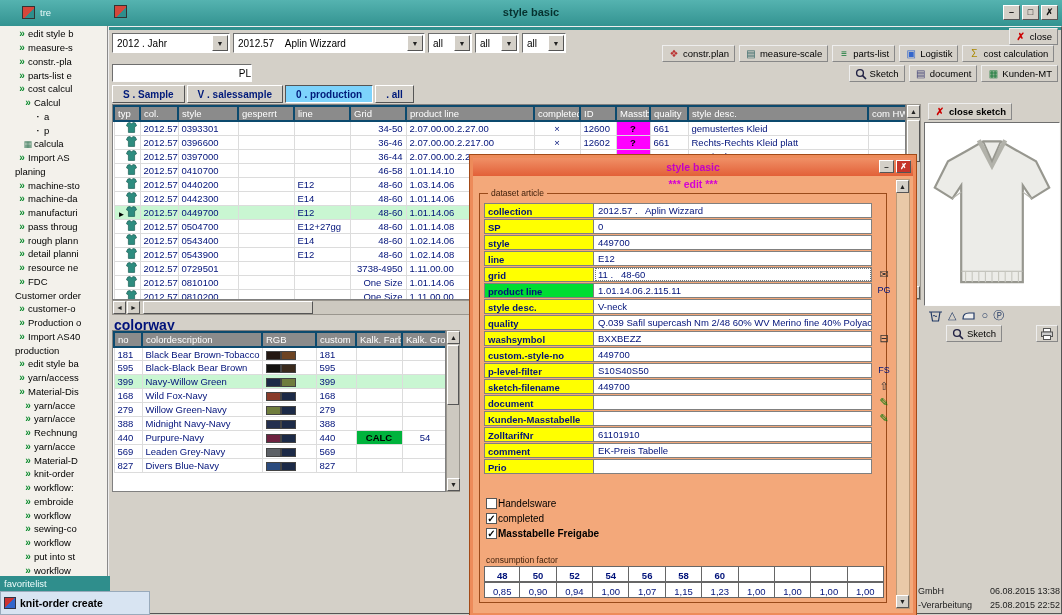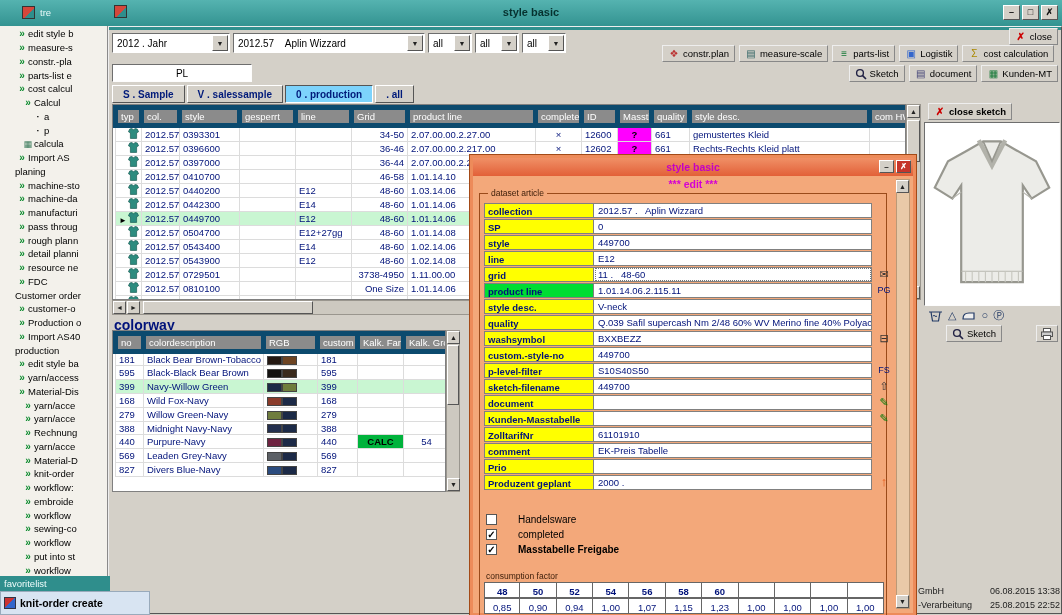--- a/index.html
+++ b/index.html
@@ -39,21 +39,21 @@
 .tic{width:12px;height:12px;flex:0 0 12px;text-align:center;font-size:10px;line-height:12px}
 .btnrow{position:absolute;display:flex;gap:4px}
 .redx{color:#c00;font-weight:bold}
 
 .tabs{position:absolute;left:112px;top:85px;display:flex;gap:2px}
 .tab{height:18px;padding:3px 10px 0;background:#D4D0C8;border:1px solid;border-color:#fff #555 #555 #fff;font-weight:bold;color:#001a7a;font-size:10px}
 .tab.active{background:#7dd3fc;border-color:#555 #fff #fff #555}
 
 .gridwrap{left:112px;top:104px;width:794px;height:196px;background:#fff;border:1px solid #808080;overflow:hidden}
 table.dgrid{border-collapse:collapse;table-layout:fixed;width:100%}
-.dgrid th{background:#8b8b8b;color:#fff;font-weight:normal;font-size:9.5px;text-align:left;padding:1px 3px;border:5px solid #0c4a6e;height:13px;overflow:hidden;white-space:nowrap}
+.dgrid th{background:#8b8b8b;color:#fff;font-weight:normal;font-size:9.5px;text-align:left;padding:1px 3px;border:2px solid #0c4a6e;height:13px;overflow:hidden;white-space:nowrap}
 .dgrid td{font-size:9.5px;color:#00127a;padding:0 3px;border:1px solid #dcdcdc;height:13.9px;overflow:hidden;white-space:nowrap;background:#fff}
 .dgrid tr.sel td{background:#C9F6D2}
 .dgrid td.magenta{background:#FF00FF;color:#000;text-align:center;font-weight:bold}
 .ta-r{text-align:right}.ta-c{text-align:center}
 .rowmark{visibility:hidden;color:#000;font-size:8px;margin-right:1px}
 .rowmark.show{visibility:visible}
 .c-typ{text-align:left}
 
 .sbtrack{position:absolute;background:#cdc9c0;border:1px solid #9a968e}
 .sbtn{position:absolute;width:13px;height:13px;background:#D4D0C8;border:1px solid;border-color:#fff #555 #555 #fff;font-size:7px;text-align:center;line-height:12px;color:#222}
@@ -75,21 +75,21 @@
 .gbox>.glabel{position:absolute;top:-6px;left:8px;background:#F3A87A;padding:0 3px;font-size:8.5px;color:#3a1c08}
 .frow{display:flex;height:15px;margin-bottom:1px;align-items:stretch}
 .flabel{width:110px;flex:0 0 110px;background:#FFFF00;border:1px solid #808080;color:#00127a;font-weight:bold;font-size:9.5px;padding:2px 3px 0;overflow:hidden;white-space:nowrap}
 .flabel.green{background:#00DD33}
 .fvalue{width:278px;flex:0 0 278px;background:#fff;border:1px solid #808080;border-left:none;color:#00127a;font-size:9.5px;padding:1px 4px 0;overflow:hidden;white-space:pre}
 .fvalue.hl{background:#ffffff;outline:1px dotted #777;outline-offset:-2px}
 .fic{width:16px;flex:0 0 16px;margin-left:4px;text-align:center;font-size:11px;line-height:14px;color:#333}
 .fic.pg-button,.fic.fs-button{font-weight:normal;color:#00127a;font-size:9px}
 .fic.edit-document-icon,.fic.edit-masstabelle-icon{color:#0a7a0a}
 .fic.up-arrow-icon{color:#E25212;font-weight:bold;font-size:13px}
-.cbrow{display:flex;align-items:center;gap:21px;height:15px;margin-left:2px}
+.cbrow{display:flex;align-items:center;gap:1px;height:15px;margin-left:2px}
 .cb{width:11px;height:11px;background:#fff;border:1px solid #555;font-size:10px;line-height:9px;text-align:center}
 .cb.checked::before{content:"✓";font-weight:bold}
 .cblabel{font-size:10px}
 .cblabel.b{font-weight:bold}
 .conslabel{font-size:8.5px;color:#3a1c08;margin:14px 0 1px 2px}
 .crow{display:flex}
 .ccell{width:37px;height:16px;border:1px solid #666;border-left:none;background:#fff;color:#00127a;text-align:center;font-size:9.5px;padding-top:3px}
 .crow .ccell:first-child{border-left:1px solid #666}
 .crow.hdr .ccell{font-weight:bold}
 .dlgscroll{position:absolute;right:3px;top:21px;bottom:4px;width:14px;background:#E9C9A8;border:1px solid #b97}
@@ -337,21 +337,21 @@
   <span class="dd">▼</span>
 </div>
 <div class="combo" style="left:475px;top:33px;width:44px">
   <span class="val">all</span>
   <span class="dd">▼</span>
 </div>
 <div class="combo" style="left:522px;top:33px;width:44px">
   <span class="val">all</span>
   <span class="dd">▼</span>
 </div>
-<div class="abs sunken" style="left:112px;top:64px;width:140px;height:18px;text-align:center;padding-top:3px;font-size:10px">PL</div>
+<div class="abs sunken" style="left:112px;top:64px;width:140px;height:18px;text-align:right;padding-top:3px;font-size:10px">PL</div>
 
 <div class="btnrow" style="right:4px;top:28px">
   <span class="toolbtn">
     <span class="tic redx">✗</span>
     <span>close</span>
   </span>
 </div>
 <div class="btnrow" style="left:662px;top:45px">
   <span class="toolbtn">
     <span class="tic" style="color:#b33">❖</span>
@@ -959,25 +959,20 @@
         <span class="fvalue">EK-Preis Tabelle</span>
         <span class="fic"></span>
       </div>
 
       <div class="frow">
         <span class="flabel">Prio</span>
         <span class="fvalue"></span>
         <span class="fic"></span>
       </div>
 
-      <div class="frow">
-        <span class="flabel">Produzent geplant</span>
-        <span class="fvalue">2000 .</span>
-        <span class="fic up-arrow-icon">↑</span>
-      </div>
 
     <div style="margin-top:22px">
 
         <div class="cbrow">
           <span class="cb"></span>
           <span class="cblabel">Handelsware</span>
         </div>
 
         <div class="cbrow">
           <span class="cb checked"></span>

